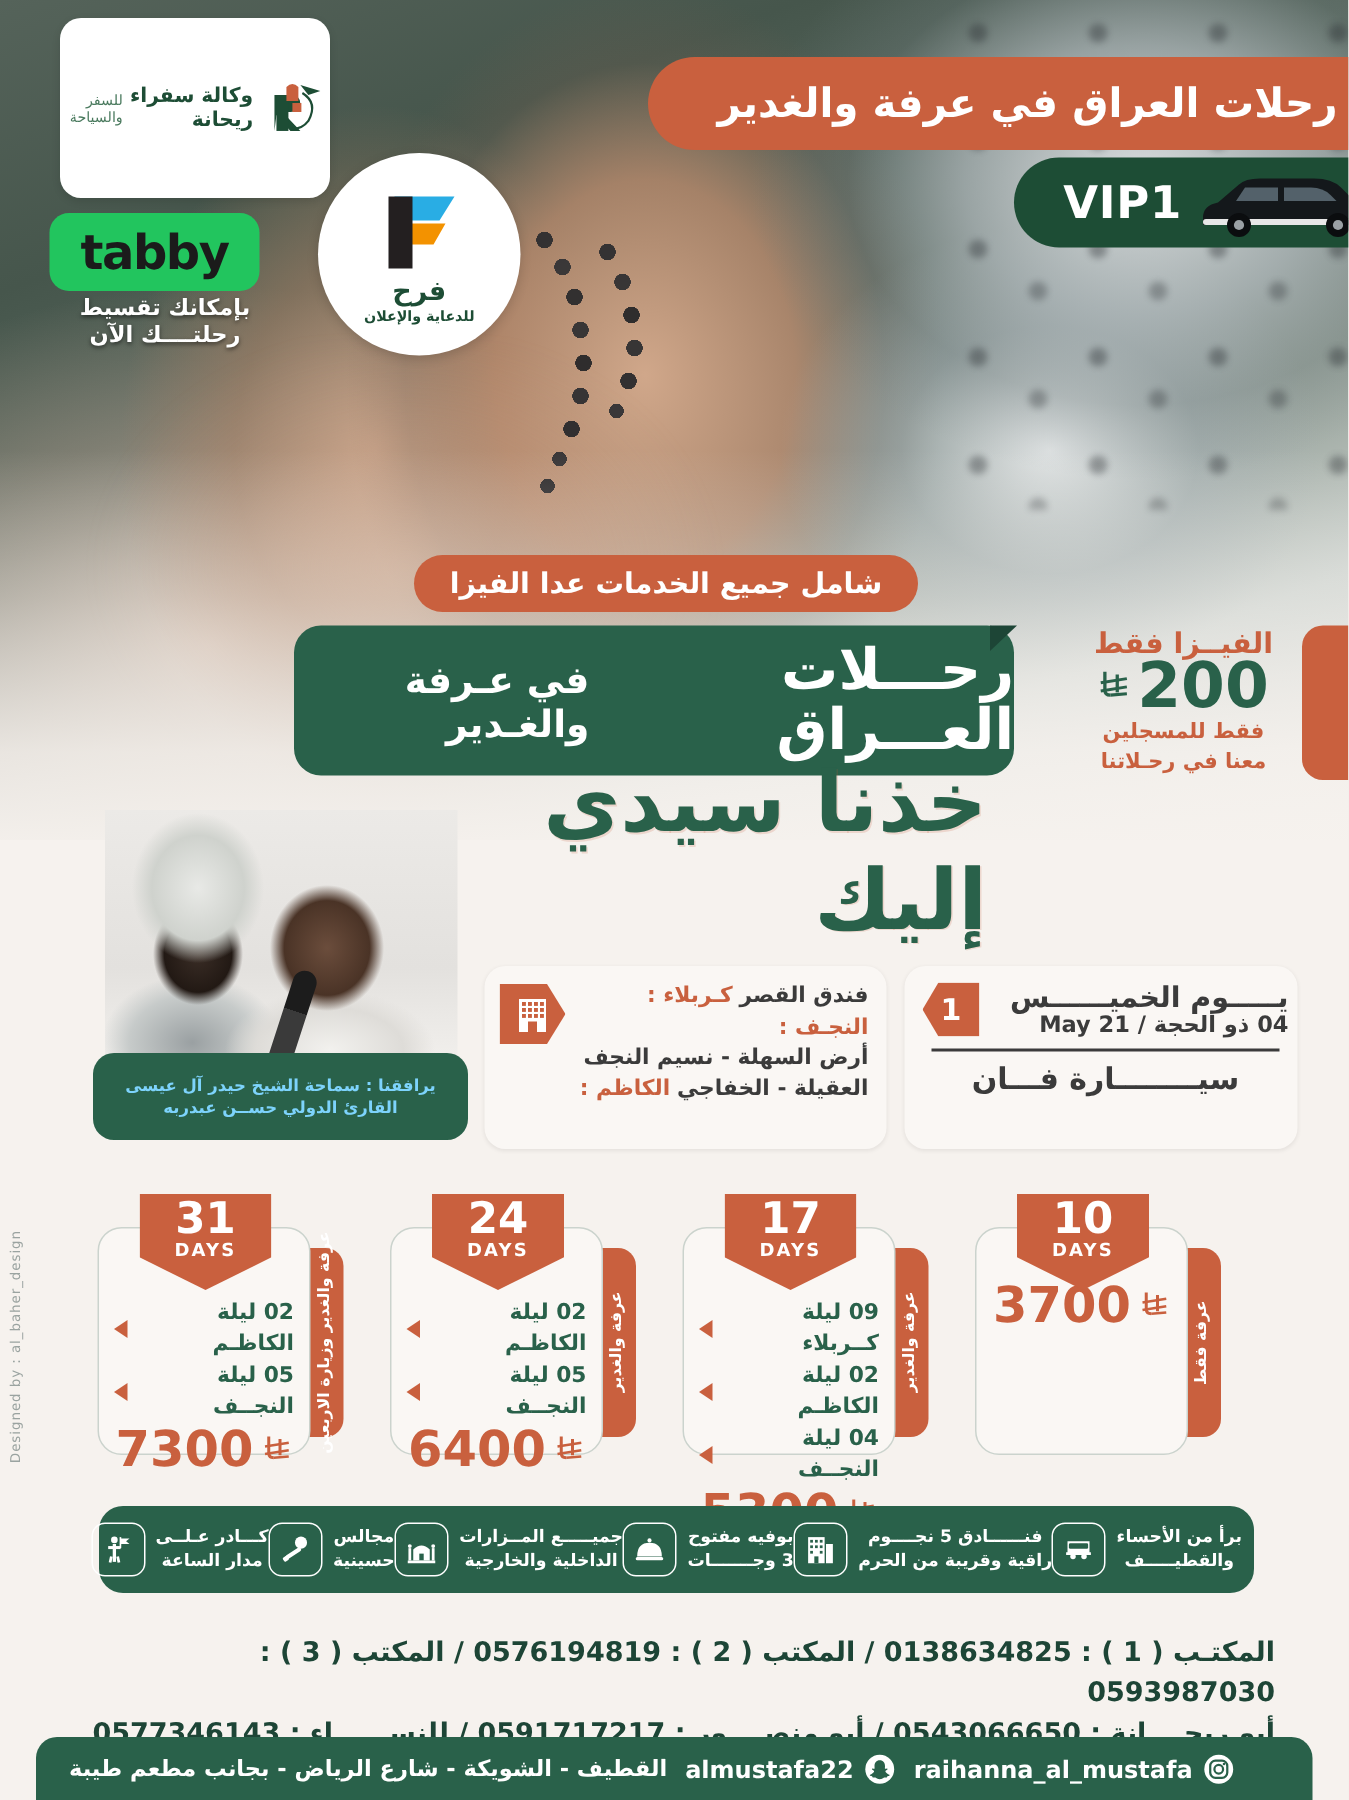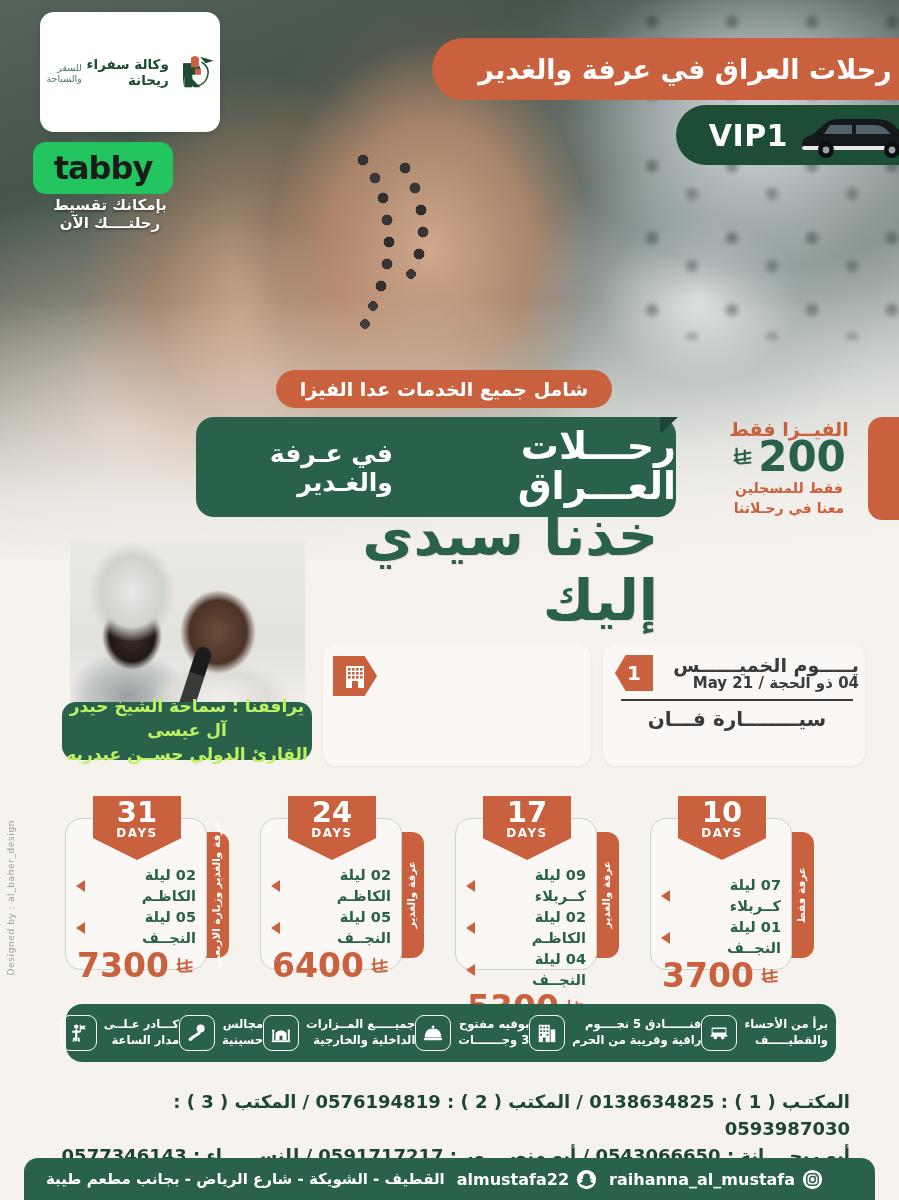--- a/index.html
+++ b/index.html
@@ -182,21 +182,21 @@
     position: absolute; left: 118px; top: 106px; width: 16px; height: 62px;
     background: linear-gradient(to bottom, #1c1c1c 0 28px, #3a3a3a 28px 100%);
     border-radius: 8px 8px 2px 2px;
     transform: rotate(18deg);
   }
   .speakers-label {
     position: absolute; left: 0; top: 162px; width: 250px; height: 58px;
     background: #29614a; border-radius: 14px;
     display: flex; flex-direction: column; align-items: center; justify-content: center;
   }
-  .speakers-label div { color: #bef264; font-size: 17px; font-weight: bold; line-height: 1.4; text-align: center; }
+  .speakers-label div { color: #7dd3fc; font-size: 11px; font-weight: bold; line-height: 1.4; }
 
   
   .hotels-card {
     position: absolute; left: 323px; top: 644px; width: 268px; height: 122px;
     background: #faf7f4; border-radius: 14px; box-shadow: 0 1px 3px rgba(0,0,0,.07);
     padding: 10px 12px 8px 10px;
   }
   .hotels-inner { display: flex; flex-direction: row-reverse; align-items: flex-start; gap: 8px; }
   .hotel-icon-wrap {
     width: 44px; height: 40px; background: #c9603e; flex: none;
@@ -271,21 +271,21 @@
     background: #29614a; border-radius: 16px;
     display: flex; flex-direction: row; align-items: center; justify-content: space-around;
     padding: 0 8px;
   }
   .amen { display: flex; flex-direction: row; align-items: center; gap: 7px; }
   .amen-ico {
     width: 36px; height: 36px; border: 1.5px solid #ffffff; border-radius: 9px; flex: none;
     display: flex; align-items: center; justify-content: center;
   }
   .amen-ico svg { width: 22px; height: 22px; }
-  .amen-txt { color: #ffffff; font-size: 11.5px; font-weight: bold; line-height: 1.35; text-align: right; white-space: nowrap; }
+  .amen-txt { color: #ffffff; font-size: 11.5px; font-weight: bold; line-height: 1.35; text-align: center; white-space: nowrap; }
 
   
   .phones {
     position: absolute; left: 60px; top: 1088px; width: 790px;
     text-align: right; color: #1d4536;
   }
   .phones div { font-size: 18px; font-weight: bold; line-height: 1.5; letter-spacing: .2px; }
 
   
   .footer {
@@ -331,20 +331,29 @@
   </div>
 
   <div class="tabby-chip">
     <span class="tabby-word">tabby</span>
   </div>
   <div class="tabby-note">
     <div>بإمكانك تقسيط</div>
     <div>رحلتــــك الآن</div>
   </div>
 
+  <div class="farah-logo">
+    <svg class="farah-f" viewBox="0 0 62 62">
+      <path d="M14 8 H54 L44 24 H14 Z" fill="#29ade4"></path>
+      <path d="M14 26 H48 L40 40 H14 Z" fill="#f39200"></path>
+      <path d="M10 8 H26 V56 H10 Z" fill="#231f20"></path>
+    </svg>
+    <div class="farah-name">فرح</div>
+    <div class="farah-sub">للدعاية والإعلان</div>
+  </div>
 
   <div class="top-title">
     <span>رحلات العراق في عرفة والغدير</span>
   </div>
 
   <div class="vip-bar">
     <svg class="vip-car" viewBox="0 0 120 48">
       <path d="M6 34 Q6 26 16 24 L30 12 Q34 8 44 8 H80 Q92 8 98 14 L108 24 Q116 26 116 34 L116 39 H6 Z" fill="#14181b"></path>
       <path d="M34 14 H56 V23 H28 Z" fill="#5e6e78" opacity=".85"></path>
       <path d="M60 14 H78 Q86 14 91 19 L95 23 H60 Z" fill="#5e6e78" opacity=".85"></path>
@@ -412,20 +421,36 @@
               <rect x="12" y="8" width="2.6" height="2.6"></rect>
               <rect x="16" y="8" width="2.6" height="2.6"></rect>
             <rect x="4" y="12" width="2.6" height="2.6"></rect>
               <rect x="8" y="12" width="2.6" height="2.6"></rect>
               <rect x="12" y="12" width="2.6" height="2.6"></rect>
               <rect x="16" y="12" width="2.6" height="2.6"></rect>
             <rect x="8" y="17" width="6" height="7"></rect>
           </g>
         </svg>
       </div>
+      <div class="hotels-lines">
+        <div class="hline">
+          <span class="hval">فندق القصر</span>
+          <span class="hkey">كـربلاء :</span>
+        </div>
+        <div class="hline">
+          <span class="hkey">النجـف :</span>
+        </div>
+        <div class="hline">
+          <span class="hval">أرض السهلة - نسيم النجف</span>
+        </div>
+        <div class="hline">
+          <span class="hval">العقيلة - الخفاجي</span>
+          <span class="hkey">الكاظم :</span>
+        </div>
+      </div>
     </div>
   </div>
 
   <div class="trip-card">
     <div class="trip-top">
       <div class="trip-num">1</div>
       <div class="trip-date">
         <div class="trip-day">يـــــوم الخميــــــس</div>
         <div class="trip-hijri">04 ذو الحجة / 21 May</div>
       </div>
@@ -534,30 +559,20 @@
         <span class="pkg-days-num">17</span>
         <span class="pkg-days-word">DAYS</span>
       </div>
     </div>
 
     <div class="pkg" style="left:650px">
       <div class="pkg-tab">
         <span>عرفة فقط</span>
       </div>
       <div class="pkg-body">
-        <div class="pkg-nights" style="margin-top:22px">
-          <div class="pkg-nline">
-            <span class="pkg-arrow"></span>
-            <span>07 ليلة كــربلاء</span>
-          </div>
-          <div class="pkg-nline">
-            <span class="pkg-arrow"></span>
-            <span>01 ليلة النجــف</span>
-          </div>
-        </div>
         <div class="pkg-price-row">
           <span class="pkg-price">3700</span>
           <svg class="pkg-riyal" viewBox="0 0 24 28">
             <path d="M5 4 L5 17 Q5 21 9 21" stroke="#c9603e" stroke-width="2.4" fill="none"></path>
             <path d="M14 6 L14 19" stroke="#c9603e" stroke-width="2.4" fill="none"></path>
             <path d="M2 12 L21 9" stroke="#c9603e" stroke-width="2.2" fill="none"></path>
             <path d="M2 18 L21 15" stroke="#c9603e" stroke-width="2.2" fill="none"></path>
             <path d="M9 21 L21 20" stroke="#c9603e" stroke-width="2.2" fill="none"></path>
           </svg>
         </div>

